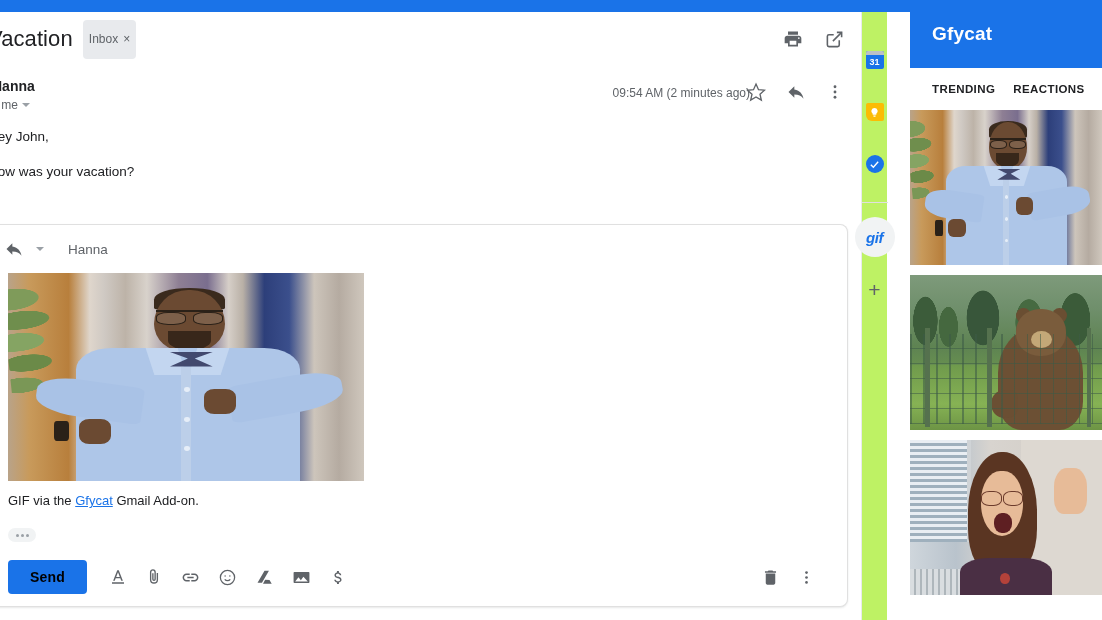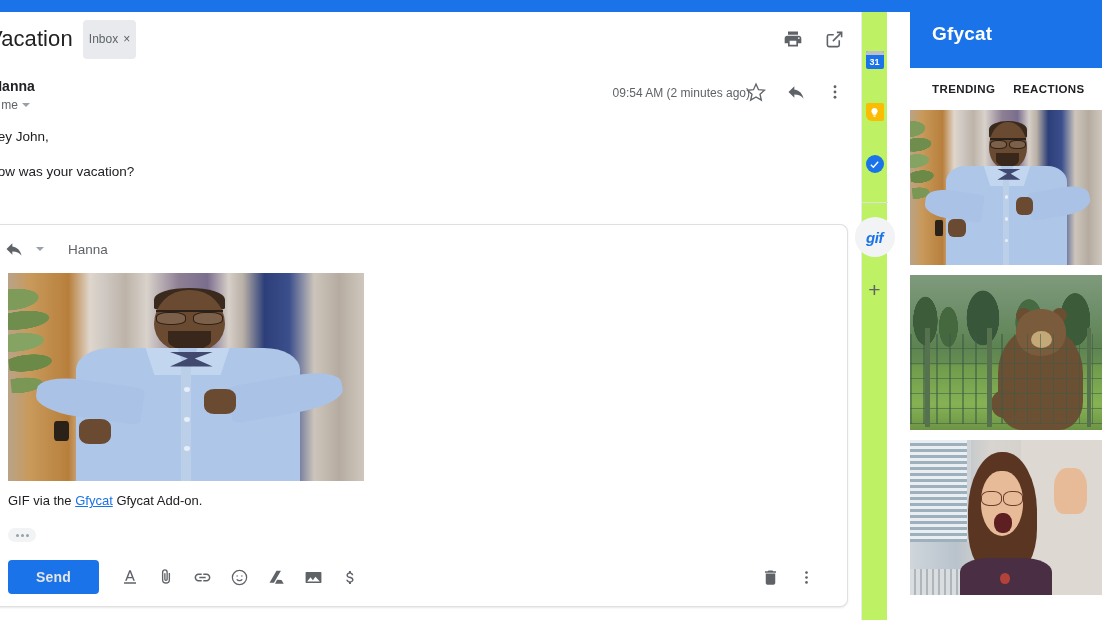--- a/index.html
+++ b/index.html
@@ -103,23 +103,23 @@
   .ellipsis-btn span {
     width: 3px; height: 3px; border-radius: 50%; background: #9aa0a6; margin: 0 1px; display: block;
   }
 
   
   .compose-toolbar {
     position: absolute; left: 0; bottom: 0; width: 100%; height: 58px;
     display: flex; align-items: center; padding: 0 18px;
   }
   .send-btn {
-    background: #1a73e8; color: #e5e5e5; border: none; border-radius: 4px;
+    background: #1a73e8; color: #000000; border: none; border-radius: 4px;
     font-family: "Liberation Sans", sans-serif; font-size: 14px; font-weight: bold;
-    height: 34px; padding: 0 28px; cursor: pointer; letter-spacing: .2px;
+    height: 34px; padding: 0 22px; cursor: pointer; letter-spacing: .2px;
   }
   .tool-icons { display: flex; align-items: center; gap: 18px; margin-left: 22px; }
   .tool-icons .ic { cursor: pointer; }
   .toolbar-right { margin-left: auto; display: flex; align-items: center; gap: 18px; padding-right: 14px; }
 
   
   .addon-rail {
     position: absolute; left: 861px; top: 12px; width: 26px; height: 608px;
     background: #bef264; border-left: 1px solid #e8eaed;
     display: flex; flex-direction: column; align-items: center; padding-top: 28px;
@@ -368,21 +368,21 @@
             <div class="bowtie"></div>
             <div class="armL"></div>
               <div class="armR"></div>
             <div class="watch"></div>
               <div class="fistL"></div>
               <div class="fistR"></div>
           </div>
         </div>
 
         <div class="gif-caption">
-          <span>GIF via the </span><a href="#">Gfycat</a><span> Gfycat Add-on.</span>
+          <span>GIF via the </span><a href="#">Gfycat</a><span> Gmail Add-on.</span>
         </div>
 
         <div class="ellipsis-btn">
           <span></span>
           <span></span>
           <span></span>
         </div>
       </div>
 
       <div class="compose-toolbar">

